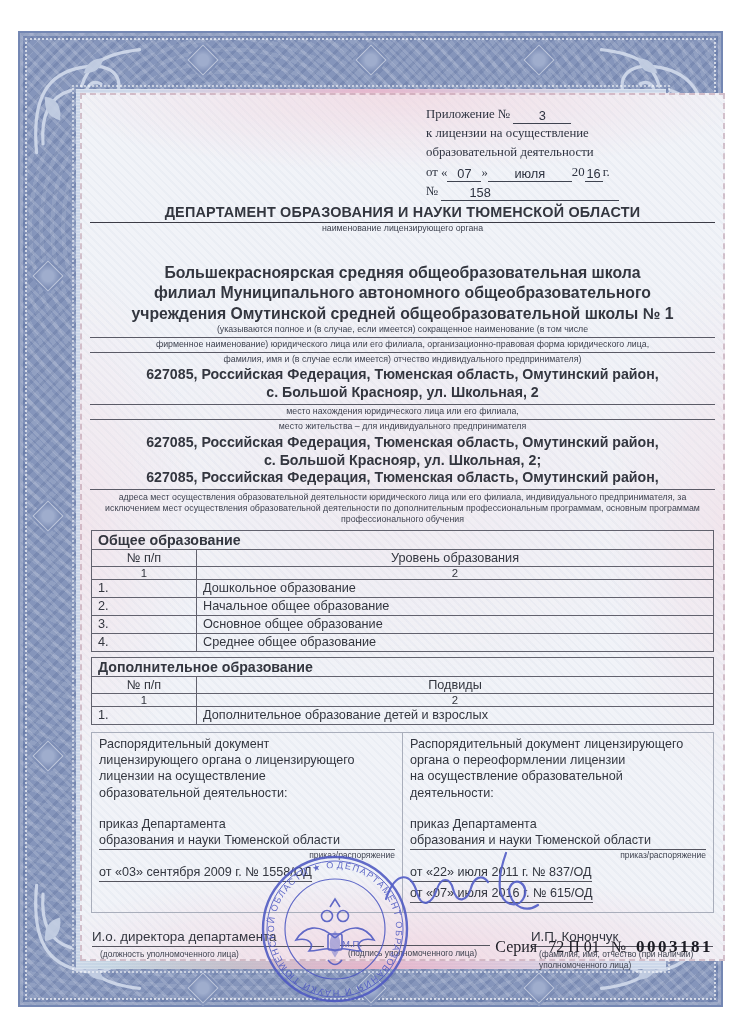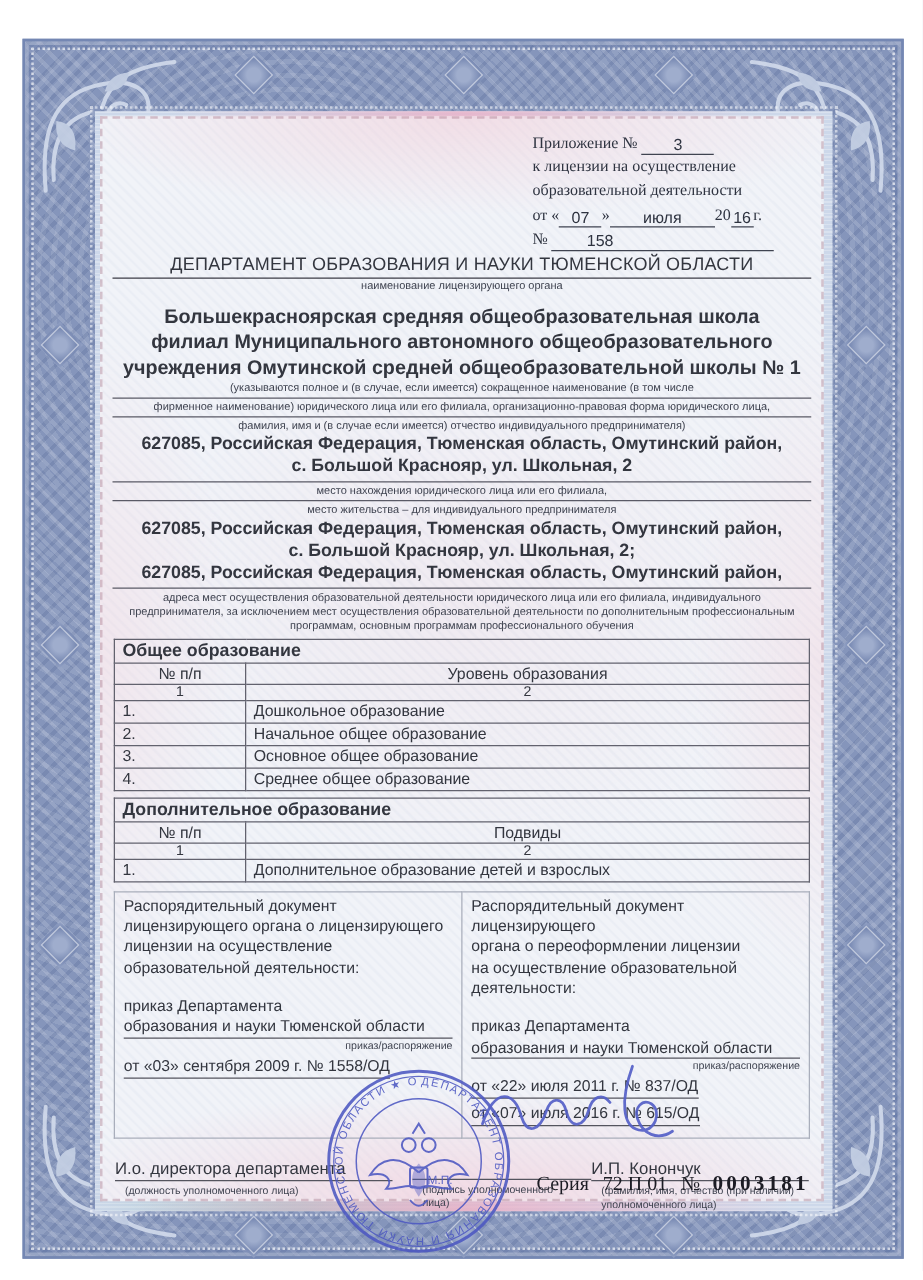--- a/index.html
+++ b/index.html
@@ -46,21 +46,21 @@
     background-color:#cdd8ea;
     background-image:
       radial-gradient(ellipse 40% 6% at 50% 0%,   rgba(238,172,195,.75), rgba(238,172,195,0) 100%),
       radial-gradient(ellipse 45% 5% at 50% 100%, rgba(238,172,195,.8),  rgba(238,172,195,0) 100%),
       radial-gradient(ellipse 30% 8% at 28% 100%, rgba(140,190,185,.55), rgba(140,190,185,0) 100%),
       repeating-linear-gradient(0deg, rgba(255,255,255,.25) 0 1px, rgba(255,255,255,0) 1px 3px);
   }
 
   
   .content {
-    position:absolute; left:80px; top:93px; width:579px; height:868px;
+    position:absolute; left:80px; top:93px; width:645px; height:868px;
     box-sizing:border-box; padding:12px 6px;
     background-color:#f1f3f8;
     background-image:
       radial-gradient(ellipse 55% 9% at 50% 0%,   rgba(242,205,216,.55), rgba(242,205,216,0) 100%),
       radial-gradient(ellipse 60% 10% at 50% 100%,rgba(242,200,214,.6),  rgba(242,200,214,0) 100%),
       radial-gradient(ellipse 18% 30% at 0% 50%,  rgba(242,205,216,.35), rgba(242,205,216,0) 100%),
       radial-gradient(ellipse 18% 30% at 100% 50%,rgba(242,205,216,.35), rgba(242,205,216,0) 100%),
       radial-gradient(ellipse 45% 25% at 50% 45%, rgba(235,195,208,.18), rgba(235,195,208,0) 100%),
       repeating-linear-gradient(45deg, rgba(130,150,190,.06) 0 2px, rgba(130,150,190,0) 2px 6px);
     border:2px dashed rgba(165,115,135,.38);
@@ -72,24 +72,24 @@
     font-family:"Liberation Serif", serif; font-size:12.8px; line-height:1.5;
     color:#2e3340;
   }
   .blank {
     display:inline-block; border-bottom:1px solid #3f4350; text-align:center;
     font-family:"Liberation Sans", sans-serif; line-height:1.1; vertical-align:bottom;
   }
 
   
   .authority-wrap { margin:97px 2px 0; text-align:center; border-bottom:1.5px solid #3c3c46; padding-bottom:2px; }
-  .authority { font-weight:normal; font-size:14.4px; letter-spacing:.2px;text-align:center; }
+  .authority { font-weight:bold; font-size:14.4px; letter-spacing:.2px;text-align:center; }
   .caption { font-size:8.8px; color:#3f4350; text-align:center; line-height:1.22; }
   .rule { border-top:1px solid #5a5a66; height:0; margin:2px 2px 1px; }
-  .org-name { margin-top:10px; text-align:center; font-weight:bold; font-size:15.8px; line-height:1.3; }
+  .org-name { margin-top:29px; text-align:center; font-weight:bold; font-size:15.8px; line-height:1.3; }
   .bline { font-weight:bold; font-size:14.2px; text-align:center; line-height:1.26; }
   .addr-block { margin-top:2px; }
   .cap-par { margin:2px 10px 3px; }
 
   
   .doc-table { width:calc(100% - 6px); margin:5px 3px 0; border-collapse:collapse; font-size:12.7px; }
   .doc-table td { border:1px solid #62626e; padding:0 6px; height:17px; vertical-align:middle; }
   .doc-table .t-title td { font-weight:bold; text-align:left; font-size:14.2px; height:18px; }
   .doc-table .t-head td { text-align:center; height:16px; }
   .doc-table .t-nums td { text-align:center; font-size:11.3px; height:12px; }

